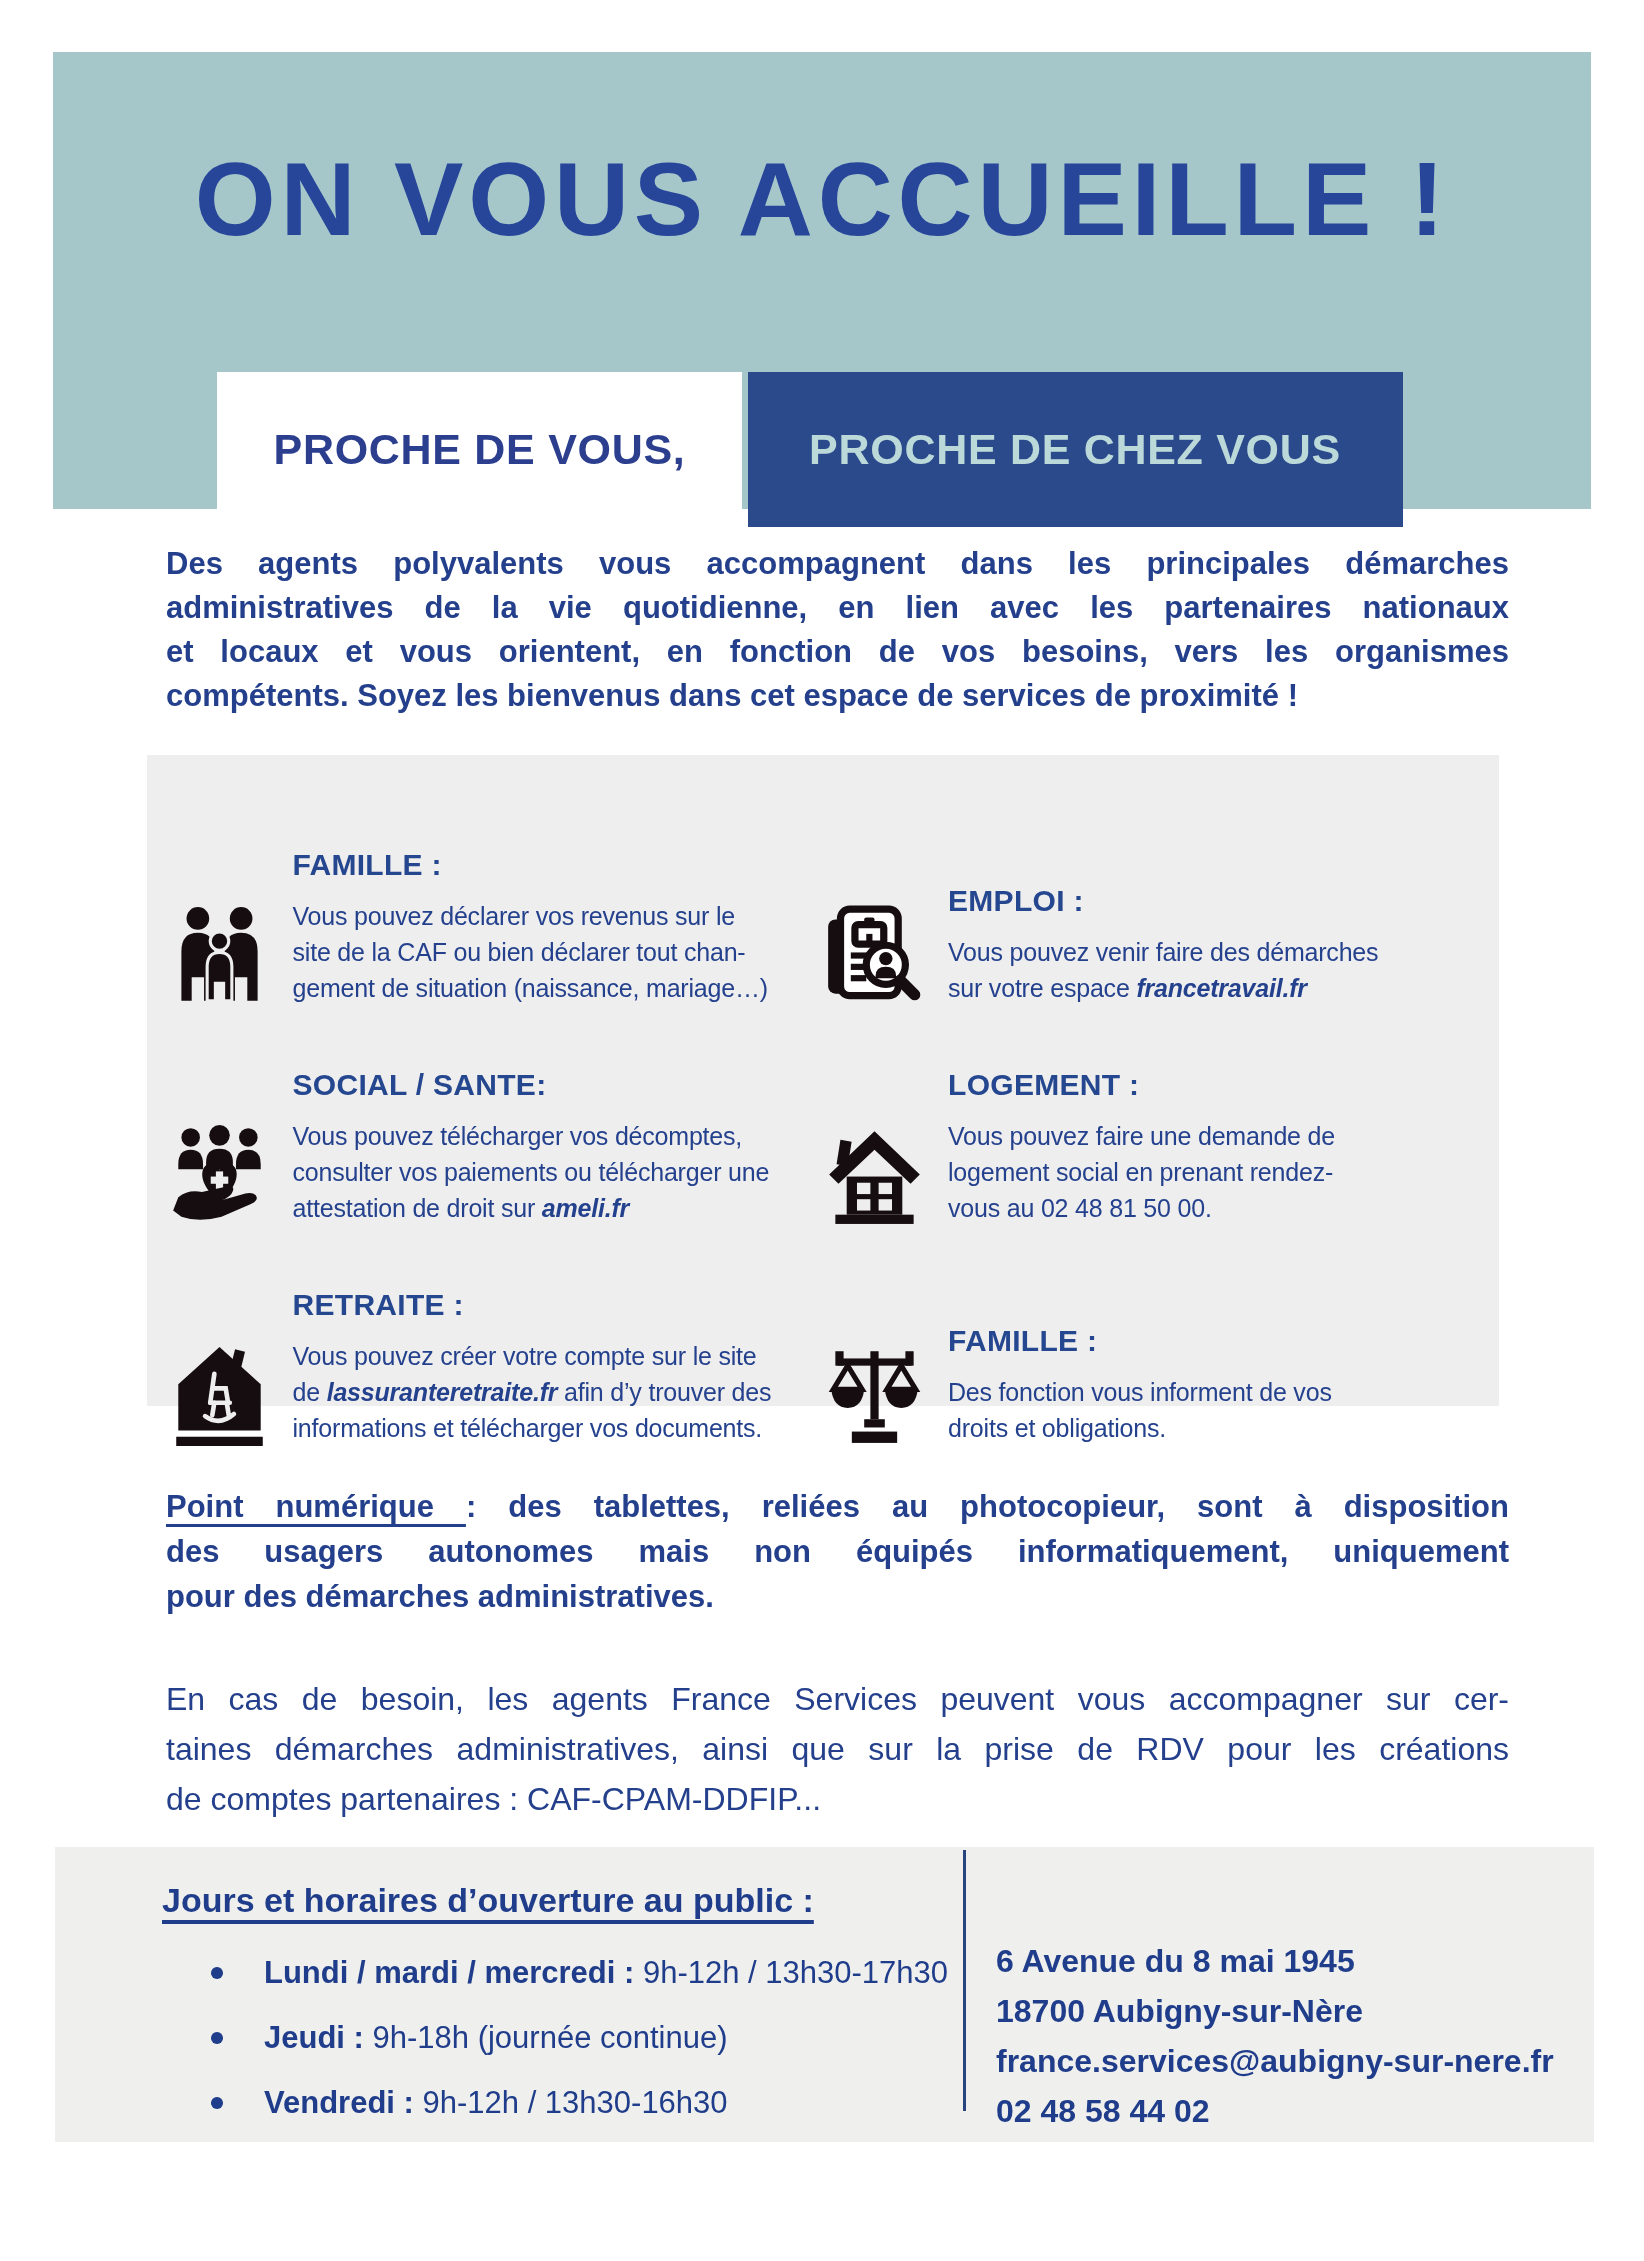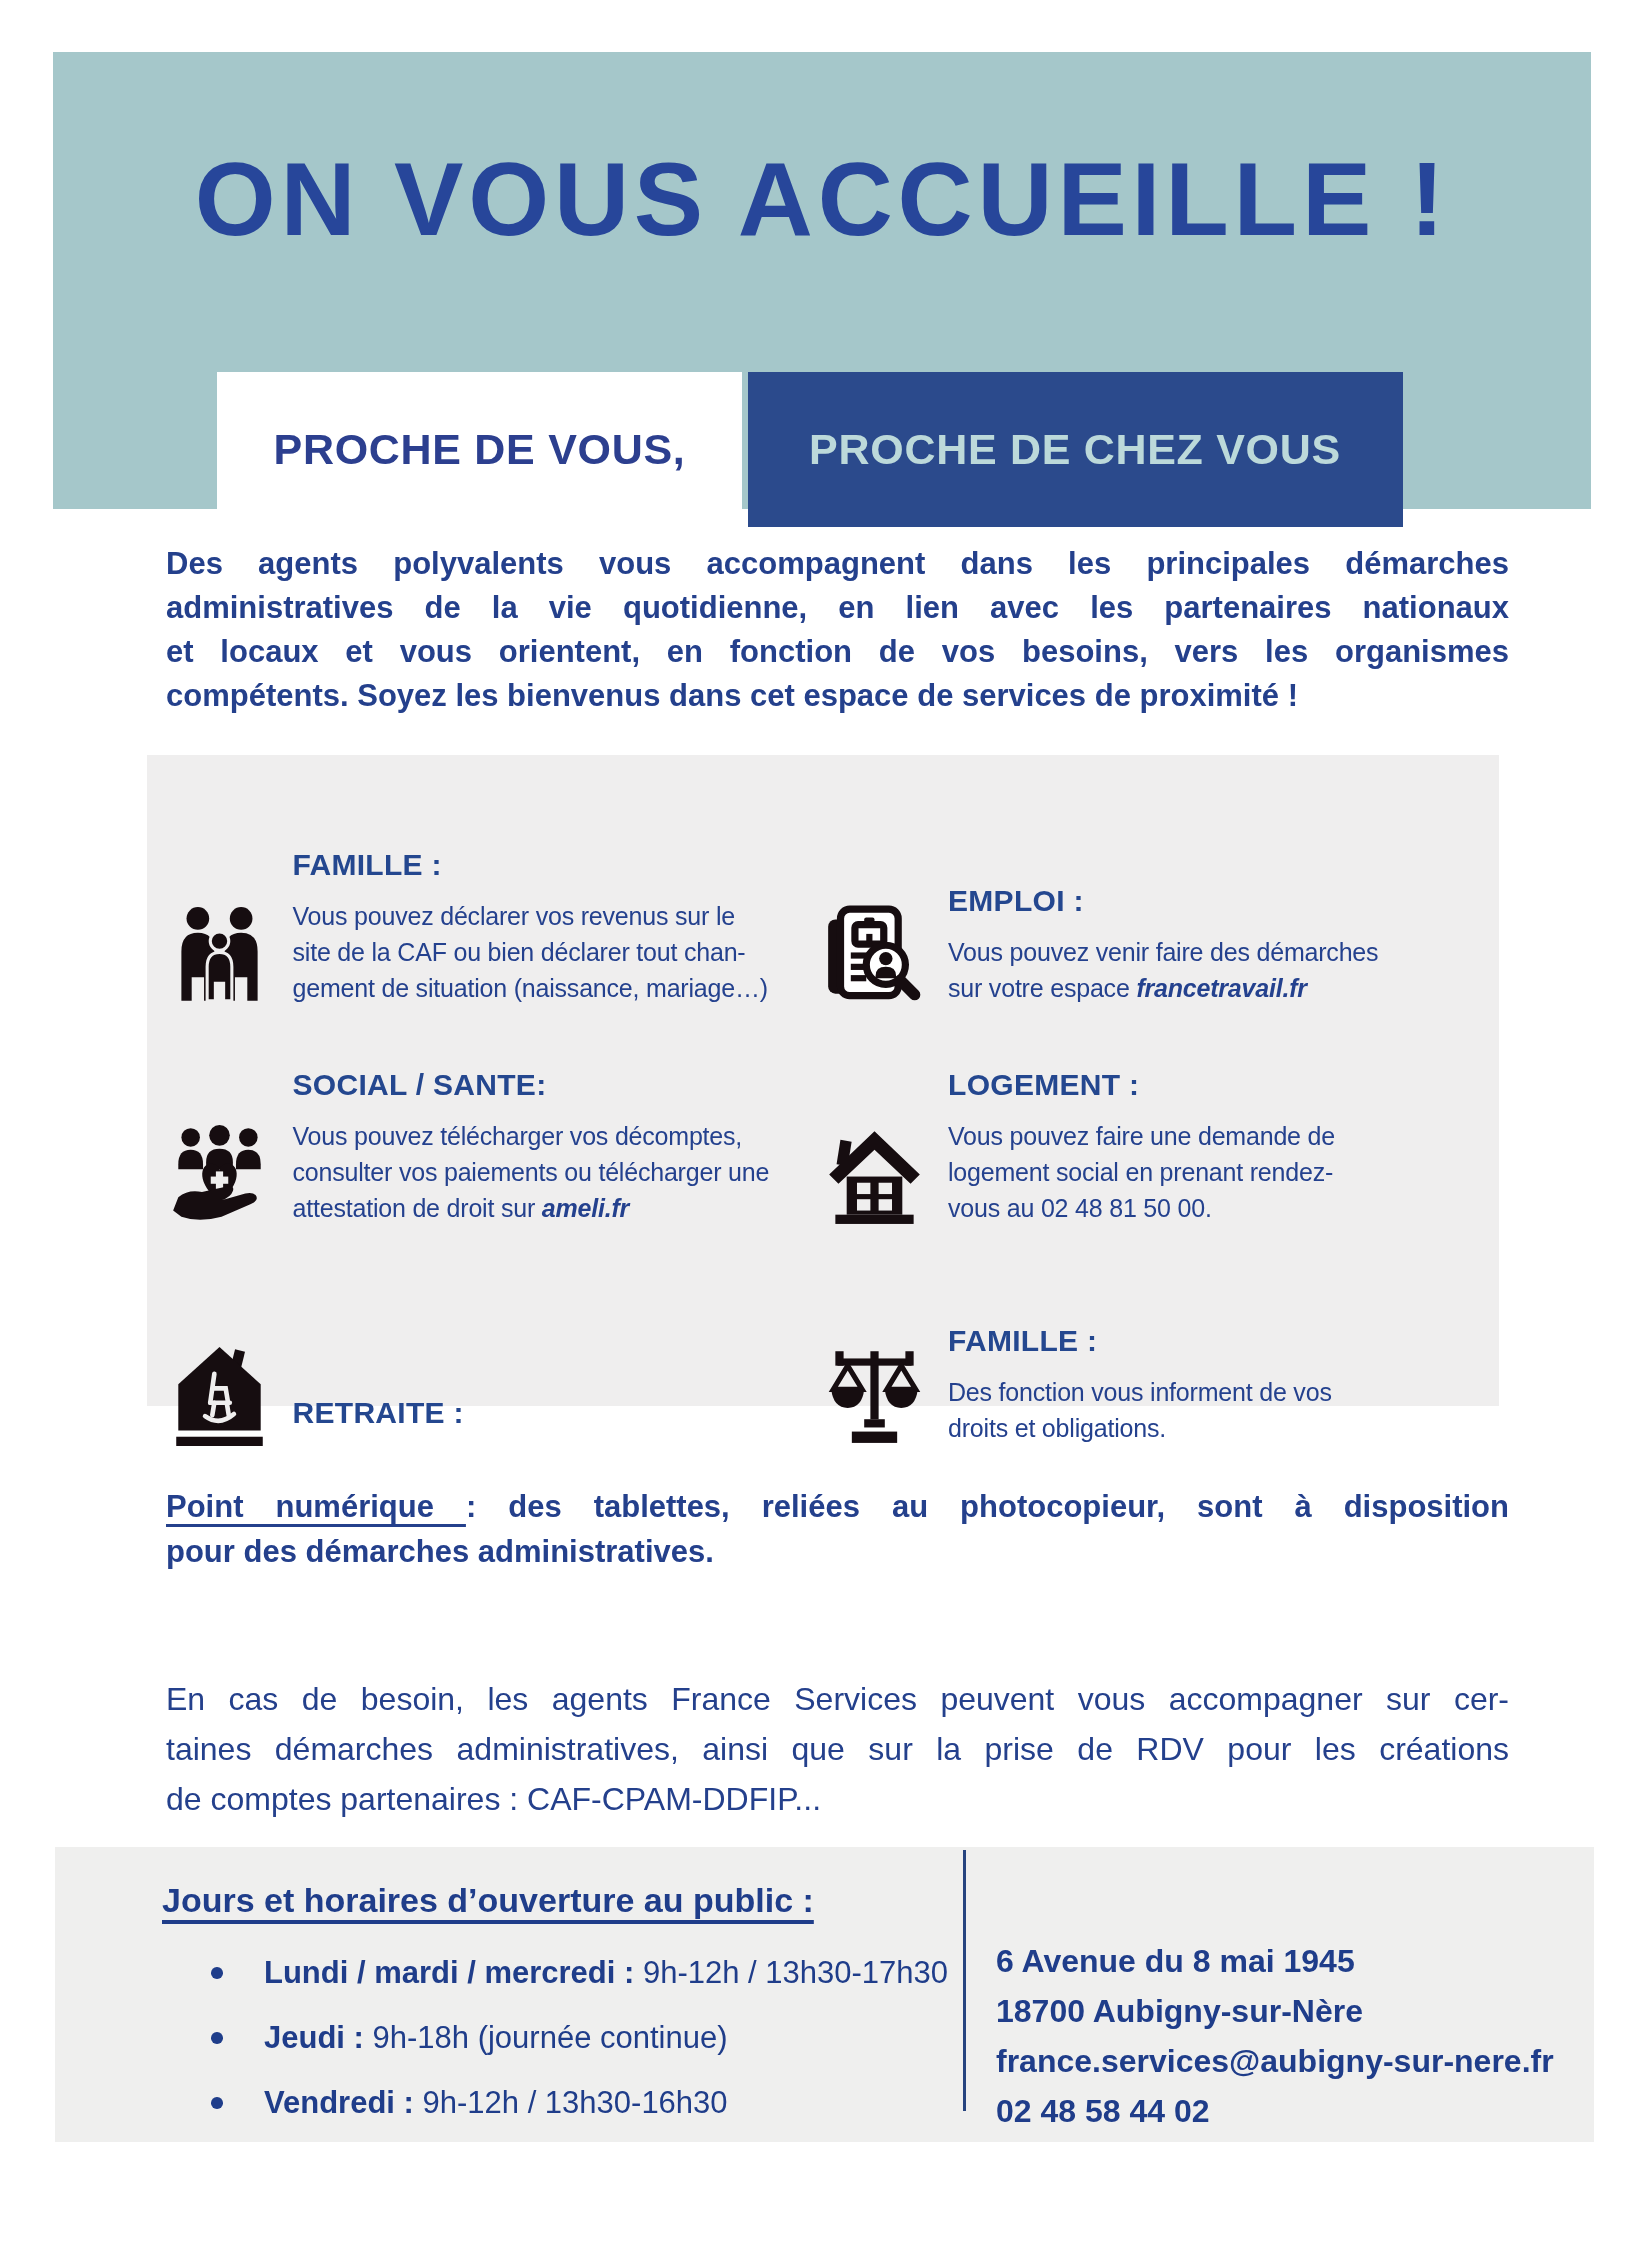--- a/index.html
+++ b/index.html
@@ -173,20 +173,23 @@
               <path d="M44 44 L56 44 L58 56"></path>
               <path d="M45 58 L43 70"></path>
               <path d="M57 58 L59 70"></path>
               <path d="M36 71 Q50 81 64 69"></path>
             </g>
             <rect x="8" y="91" width="84" height="9"></rect>
           </svg>
         </div>
         <div class="svc-text">
           <div class="svc-title">RETRAITE :</div>
+          <div class="svc-body"><span>Vous pouvez créer votre compte sur le site
+de </span><span class="svc-em">lassuranteretraite.fr</span><span> afin d’y trouver des
+informations et télécharger vos documents.</span></div>
         </div>
       </div>
 
       <div class="card">
         <div class="svc-icon">
           <svg viewBox="0 0 100 100" fill="#160d10">
             <rect x="46" y="8" width="8" height="66"></rect>
             <rect x="14" y="15" width="72" height="7"></rect>
             <rect x="12" y="8" width="8" height="14"></rect>
             <rect x="80" y="8" width="8" height="14"></rect>
@@ -203,20 +206,21 @@
           <div class="svc-body"><span>Des fonction vous informent de vos
 droits et obligations.</span><span class="svc-em"></span><span></span></div>
         </div>
       </div>
 
     </div>
   </div>
 
   <div class="para point">
     <div class="jline"><span class="ul">Point numérique </span><span>: des tablettes, reliées au photocopieur, sont à disposition</span></div>
+    <div class="jline">des usagers autonomes mais non équipés informatiquement, uniquement</div>
     <div class="jline last">pour des démarches administratives.</div>
   </div>
 
   <div class="para encas">
     <div class="jline">En cas de besoin, les agents France Services peuvent vous accompagner sur cer-</div>
     <div class="jline">taines démarches administratives, ainsi que sur la prise de RDV pour les créations</div>
     <div class="jline last">de comptes partenaires : CAF-CPAM-DDFIP...</div>
   </div>
 
   <div class="info">

